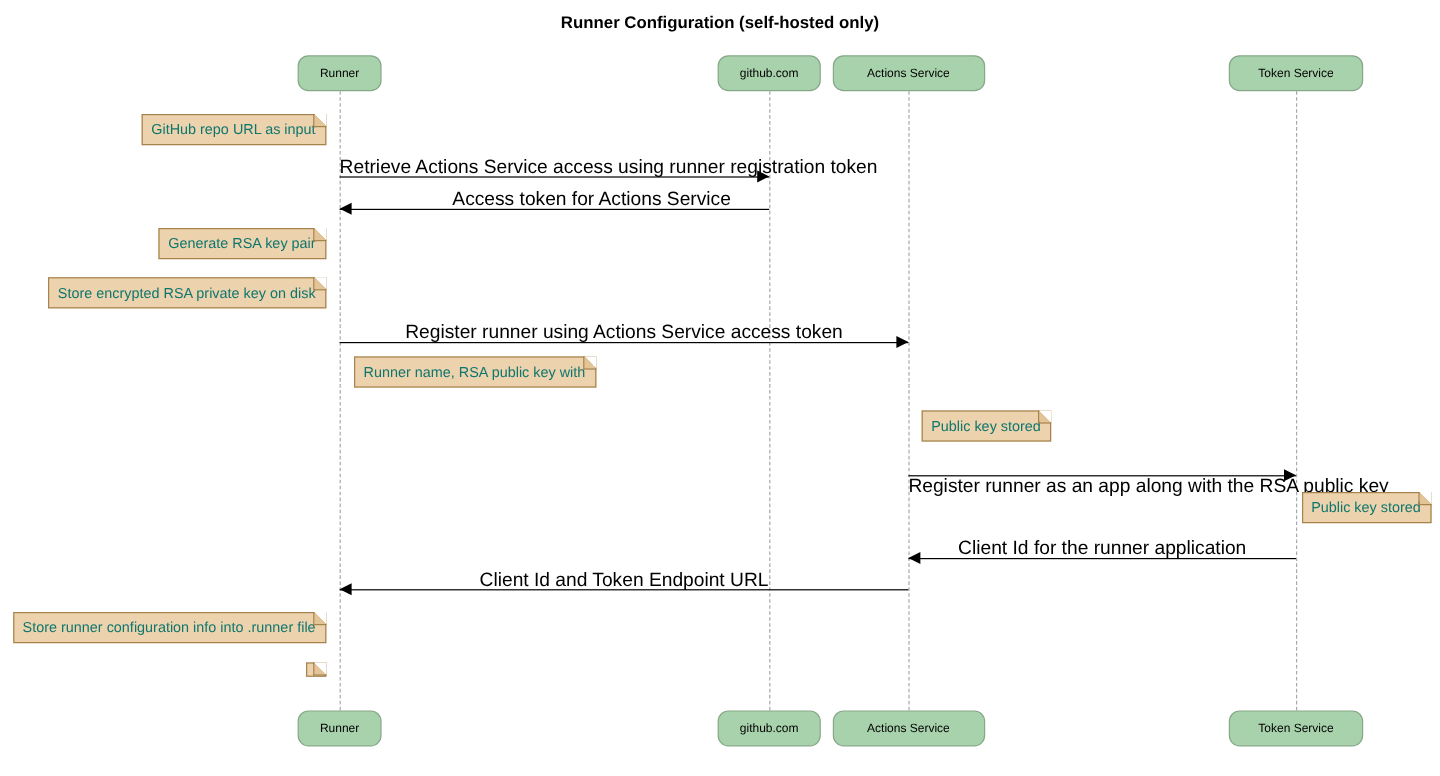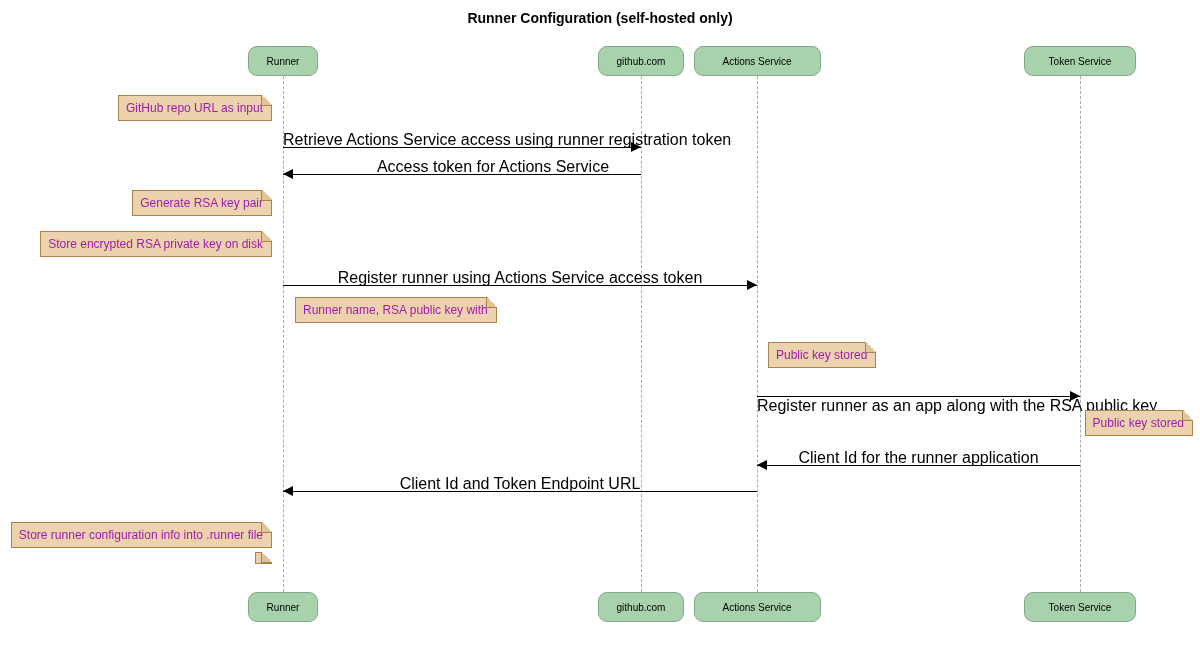--- a/index.html
+++ b/index.html
@@ -36,21 +36,21 @@
   .arrowhead.right{border-left:10px solid var(--line,#000);}
   .arrowhead.left{border-right:10px solid var(--line,#000);}
   .msg-label{
     position:absolute;text-align:center;
     font-size:16px;color:#000;white-space:nowrap;
   }
   .note{
     position:absolute;
     background:var(--nfill,#ECD2AD);
     border:1px solid var(--nborder,#A6824C);
-    font-size:12px;color:#a21caf;
+    font-size:12px;color:#0f766e;
     padding:5px 8px 5px 7px;
     white-space:nowrap;box-sizing:border-box;
   }
   .fold{
     position:absolute;top:-1px;right:-1px;width:10px;height:10px;
     background:linear-gradient(to bottom left,#ffffff 0%,#ffffff 50%,#e2c497 50%,#e2c497 100%);
     border-left:1px solid var(--nborder,#A6824C);
     border-bottom:1px solid var(--nborder,#A6824C);
   }
 </style>
@@ -89,16 +89,16 @@
       <div class="msg-label" style="left: 757px; top: 449px; width: 323px;">Client Id for the runner application</div>
       <div class="msg-line" style="left: 283px; top: 491px; width: 474px;"></div>
       <div class="arrowhead left" style="left: 283px; top: 486px;"></div>
       <div class="msg-label" style="left: 283px; top: 475px; width: 474px;">Client Id and Token Endpoint URL</div>
       <div class="note" style="top: 95px; right: 928px;"><span>GitHub repo URL as input</span><div class="fold"></div></div>
       <div class="note" style="top: 190px; right: 928px;"><span>Generate RSA key pair</span><div class="fold"></div></div>
       <div class="note" style="top: 231px; right: 928px;"><span>Store encrypted RSA private key on disk</span><div class="fold"></div></div>
       <div class="note" style="top: 297px; left: 295px;"><span>Runner name, RSA public key with</span><div class="fold"></div></div>
       <div class="note" style="top: 342px; left: 768px;"><span>Public key stored</span><div class="fold"></div></div>
       <div class="note" style="top: 410px; right: 7px;"><span>Public key stored</span><div class="fold"></div></div>
-      <div class="note" style="top: 522px; right: 928px;"><span>Store runner configuration info into .runner file</span><div class="fold"></div></div>
+      <div class="note" style="top: 510px; right: 928px;"><span>Store runner configuration info into .runner file</span><div class="fold"></div></div>
       <div class="note" style="top: 552px; right: 928px;"><div class="fold"></div></div>
     </div>
 </div>
 
 </body></html>

